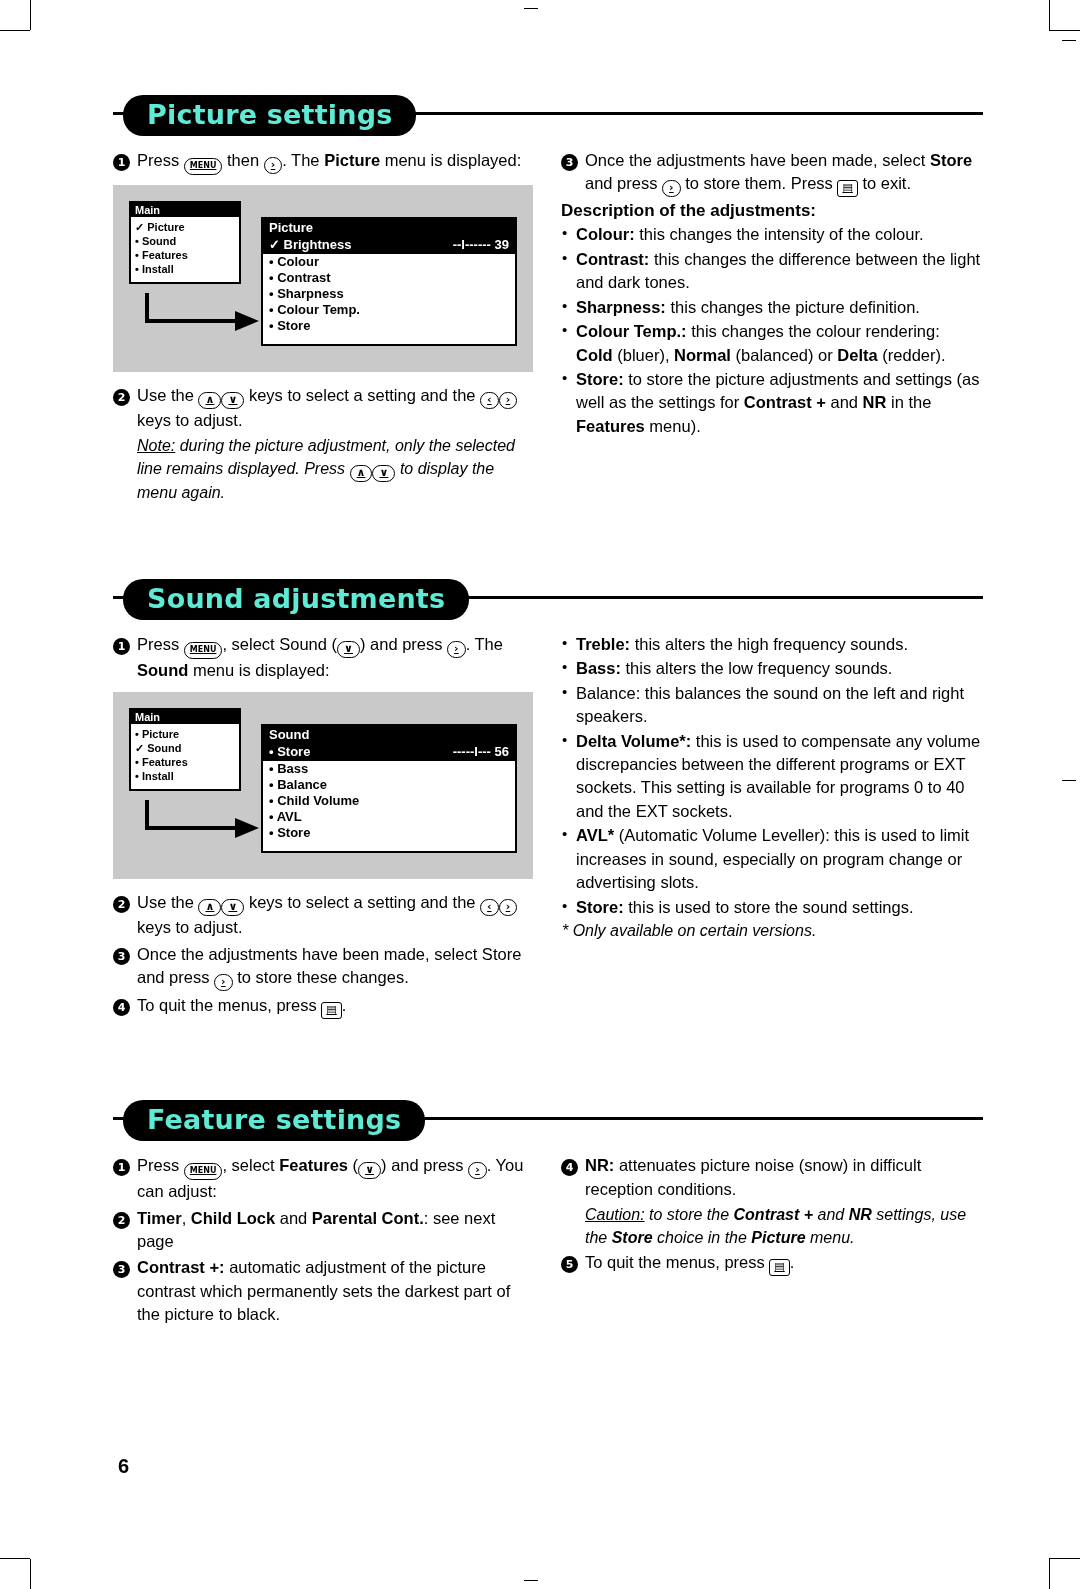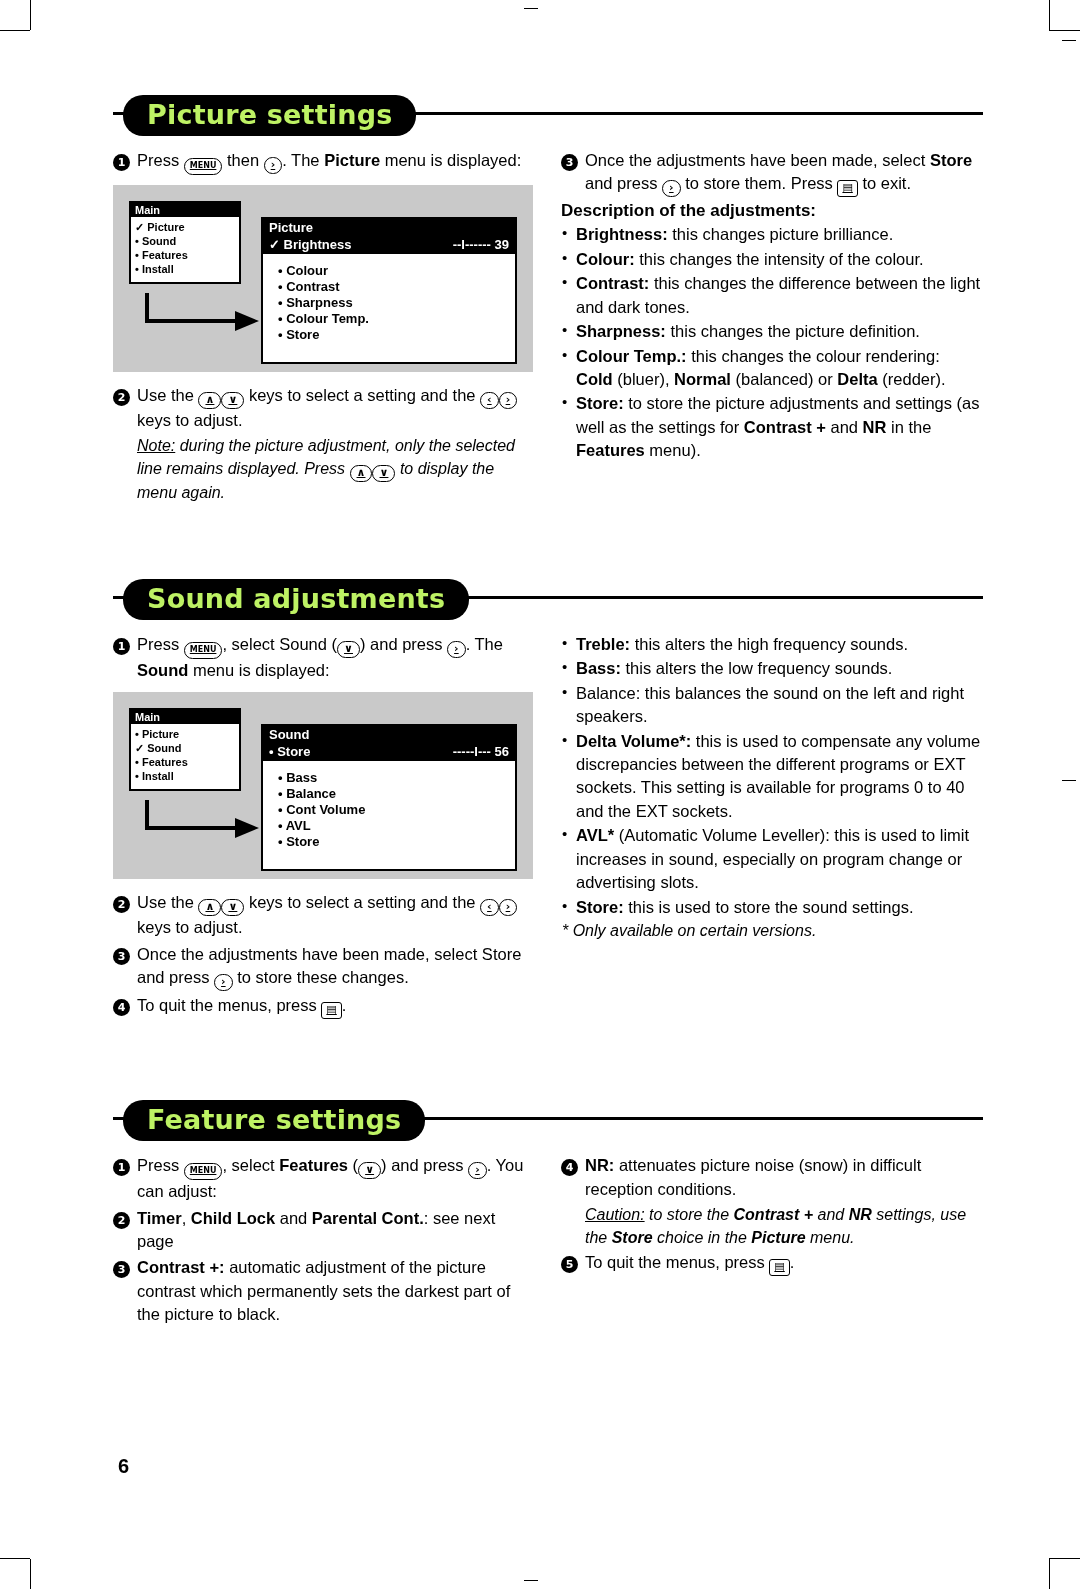--- a/index.html
+++ b/index.html
@@ -24,21 +24,21 @@
   .banner {
     position:relative;
     height:40px;
     margin-bottom:14px;
   }
   .banner .rule {
     position:absolute; left:0; right:0; top:17px; height:3px; background:#000;
   }
   .banner .pill {
     position:absolute; left:10px; top:0;
-    background:#000; color:#bef264;
+    background:#000; color:#5eead4;
     border-radius:20px;
     padding:4px 24px 6px 24px;
     font-size:27px; font-weight:bold; letter-spacing:0.2px;
     font-family:"DejaVu Sans", sans-serif;
   }
 
   .cols { display:flex; gap:28px; }
   .col-left { width:420px; }
   .col-right { width:420px; }
 
@@ -92,21 +92,21 @@
     position:absolute; left:132px; top:16px; right:0;
     border:2px solid #000; background:#fff;
     font-size:13px;
   }
   .osd-right .hdr { background:#000; color:#fff; font-weight:bold; padding:1px 6px; font-size:13px; }
   .osd-right .row {
     display:flex; justify-content:space-between;
     padding:1px 6px; font-weight:bold; line-height:16px;
   }
   .osd-right .row.hl { background:#000; color:#ffffff; }
-  .osd-right ul { list-style:none; margin:9px; padding:0 6px 10px 6px; }
+  .osd-right ul { list-style:none; margin:0; padding:0 6px 10px 6px; }
   .osd-right ul li { font-weight:bold; line-height:16px; }
   .arrow { position:absolute; left:14px; top:92px; width:120px; height:40px; }
 
   
   .blist { margin:0; padding:0; list-style:none; }
   .blist li {
     font-size:16.5px; line-height:1.42;
     padding-left:15px; position:relative; margin-bottom:1px;
   }
   .blist li:before {
@@ -213,21 +213,20 @@
         <div class="step">
           <div class="num">3</div>
           <div class="steptxt">
             Once the adjustments have been made, select <b>Store</b> and press
             <span class="key rnd">›</span>
             to store them. Press <span class="key sq">▤</span> to exit.
           </div>
         </div>
         <div class="desc-title">Description of the adjustments:</div>
         <ul class="blist">
-          <li><b>Brightness:</b><span> this changes picture brilliance.</span></li>
           <li><b>Colour:</b><span> this changes the intensity of the colour.</span></li>
           <li><b>Contrast:</b> this changes the difference between the light and dark tones.</li>
           <li><b>Sharpness:</b><span> this changes the picture definition.</span></li>
           <li><b>Colour Temp.:</b> this changes the colour rendering: <b>Cold</b> (bluer), <b>Normal</b> (balanced) or <b>Delta</b> (redder).</li>
           <li><b>Store:</b> to store the picture adjustments and settings (as well as the settings for <b>Contrast +</b> and <b>NR</b> in the <b>Features</b> menu).</li>
         </ul>
       </div>
     </div>
 
     <div class="banner sec2">
@@ -264,21 +263,21 @@
             </svg>
             <div class="osd-right">
               <div class="hdr">Sound</div>
               <div class="row hl">
                 <span>• <span>Store</span></span>
                 <span>-----I--- 56</span>
               </div>
               <ul>
                 <li>• <span>Bass</span></li>
                 <li>• <span>Balance</span></li>
-                <li>• <span>Cont Volume</span></li>
+                <li>• <span>Child Volume</span></li>
                 <li>• <span>AVL</span></li>
                 <li>• <span>Store</span></li>
               </ul>
             </div>
           </div>
         </div>
 
         <div class="step">
           <div class="num">2</div>
           <div class="steptxt">

